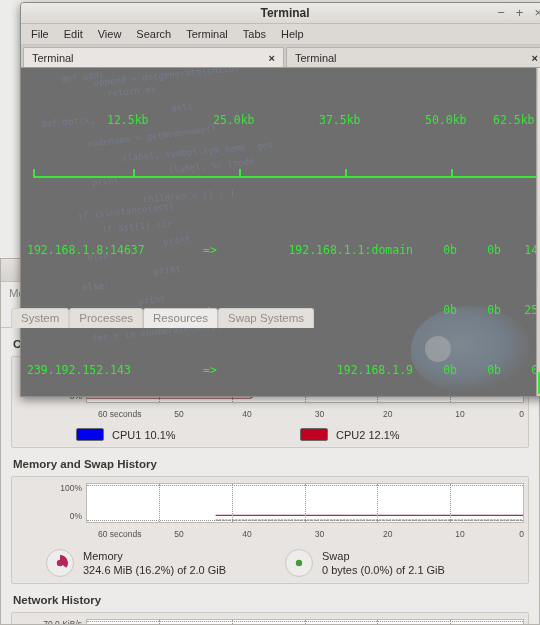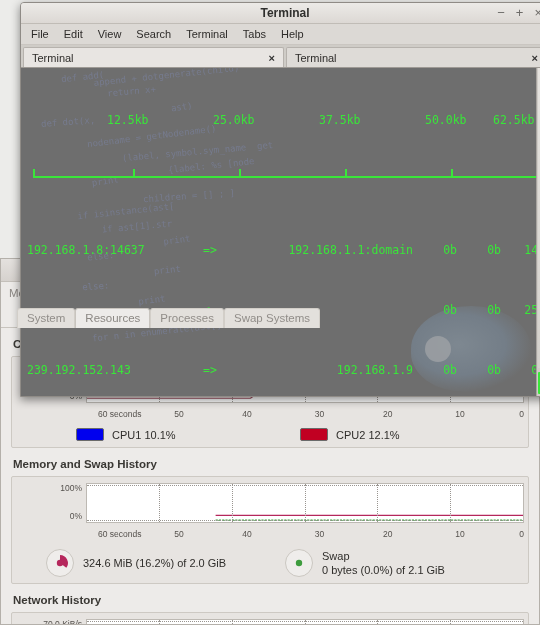--- a/index.html
+++ b/index.html
@@ -29,21 +29,21 @@
   #sysmon-title{
     font-size:11.5px;font-weight:bold;color:#8e8a86;letter-spacing:.2px;
   }
   #sysmon-wctrl{position:absolute;right:6px;top:3px;display:flex;gap:10px;color:#b8b4b0;font-size:12px;}
   #sysmon-menubar{
     height:22px;display:flex;align-items:center;padding-left:8px;gap:16px;
     color:#8c8884;font-size:11.5px;
     background:#edebe9;
   }
   #sysmon-tabs{
-    height:24px;display:flex;align-items:flex-end;padding-left:16px;gap:0px;
+    height:24px;display:flex;align-items:flex-end;padding-left:10px;gap:0px;
     position:relative;
   }
   #sysmon-tabs:after{
     content:"";position:absolute;left:0;right:0;bottom:0;height:1px;background:#c8c4be;
   }
   .smtab{
     padding:3px 9px 4px 9px;font-size:11.5px;color:#918d89;
     border:1px solid #d2cec8;border-bottom:none;
     border-radius:3px 3px 0 0;background:#e3e0dc;
     position:relative;z-index:1;
@@ -210,22 +210,22 @@
 
   <div id="sysmon-menubar">
     <span>Monitor</span>
     <span>Edit</span>
     <span>View</span>
     <span>Help</span>
   </div>
 
   <div id="sysmon-tabs">
     <div class="smtab">System</div>
+    <div class="smtab">Processes</div>
     <div class="smtab active">Resources</div>
-    <div class="smtab">Processes</div>
     <div class="smtab">Swap Systems</div>
   </div>
 
   <div class="section">
     <div class="section-title">CPU History</div>
     <div class="panel">
       <div class="graphrow">
         <div class="ylabels">
           <span class="yt" style="top:0px;">100%</span>
           <span class="yt" style="top:28px;">0%</span>
@@ -291,20 +291,21 @@
       </div>
       <div class="legendrow">
         <div class="legcol">
           <div class="gauge">
             <svg width="20" height="20" viewBox="0 0 20 20">
               <path d="M10 10 L10 2 A8 8 0 0 1 16.3 14.8 Z" fill="#b5275c"></path>
               <circle cx="10" cy="10" r="3.2" fill="#b5275c"></circle>
             </svg>
           </div>
           <div class="legtxt">
+            <b>Memory</b>
             <span>324.6 MiB (16.2%) of 2.0 GiB</span>
           </div>
         </div>
         <div class="legcol">
           <div class="gauge">
             <svg width="20" height="20" viewBox="0 0 20 20">
               <circle cx="10" cy="10" r="3.2" fill="#3e9c3e"></circle>
             </svg>
           </div>
           <div class="legtxt">

